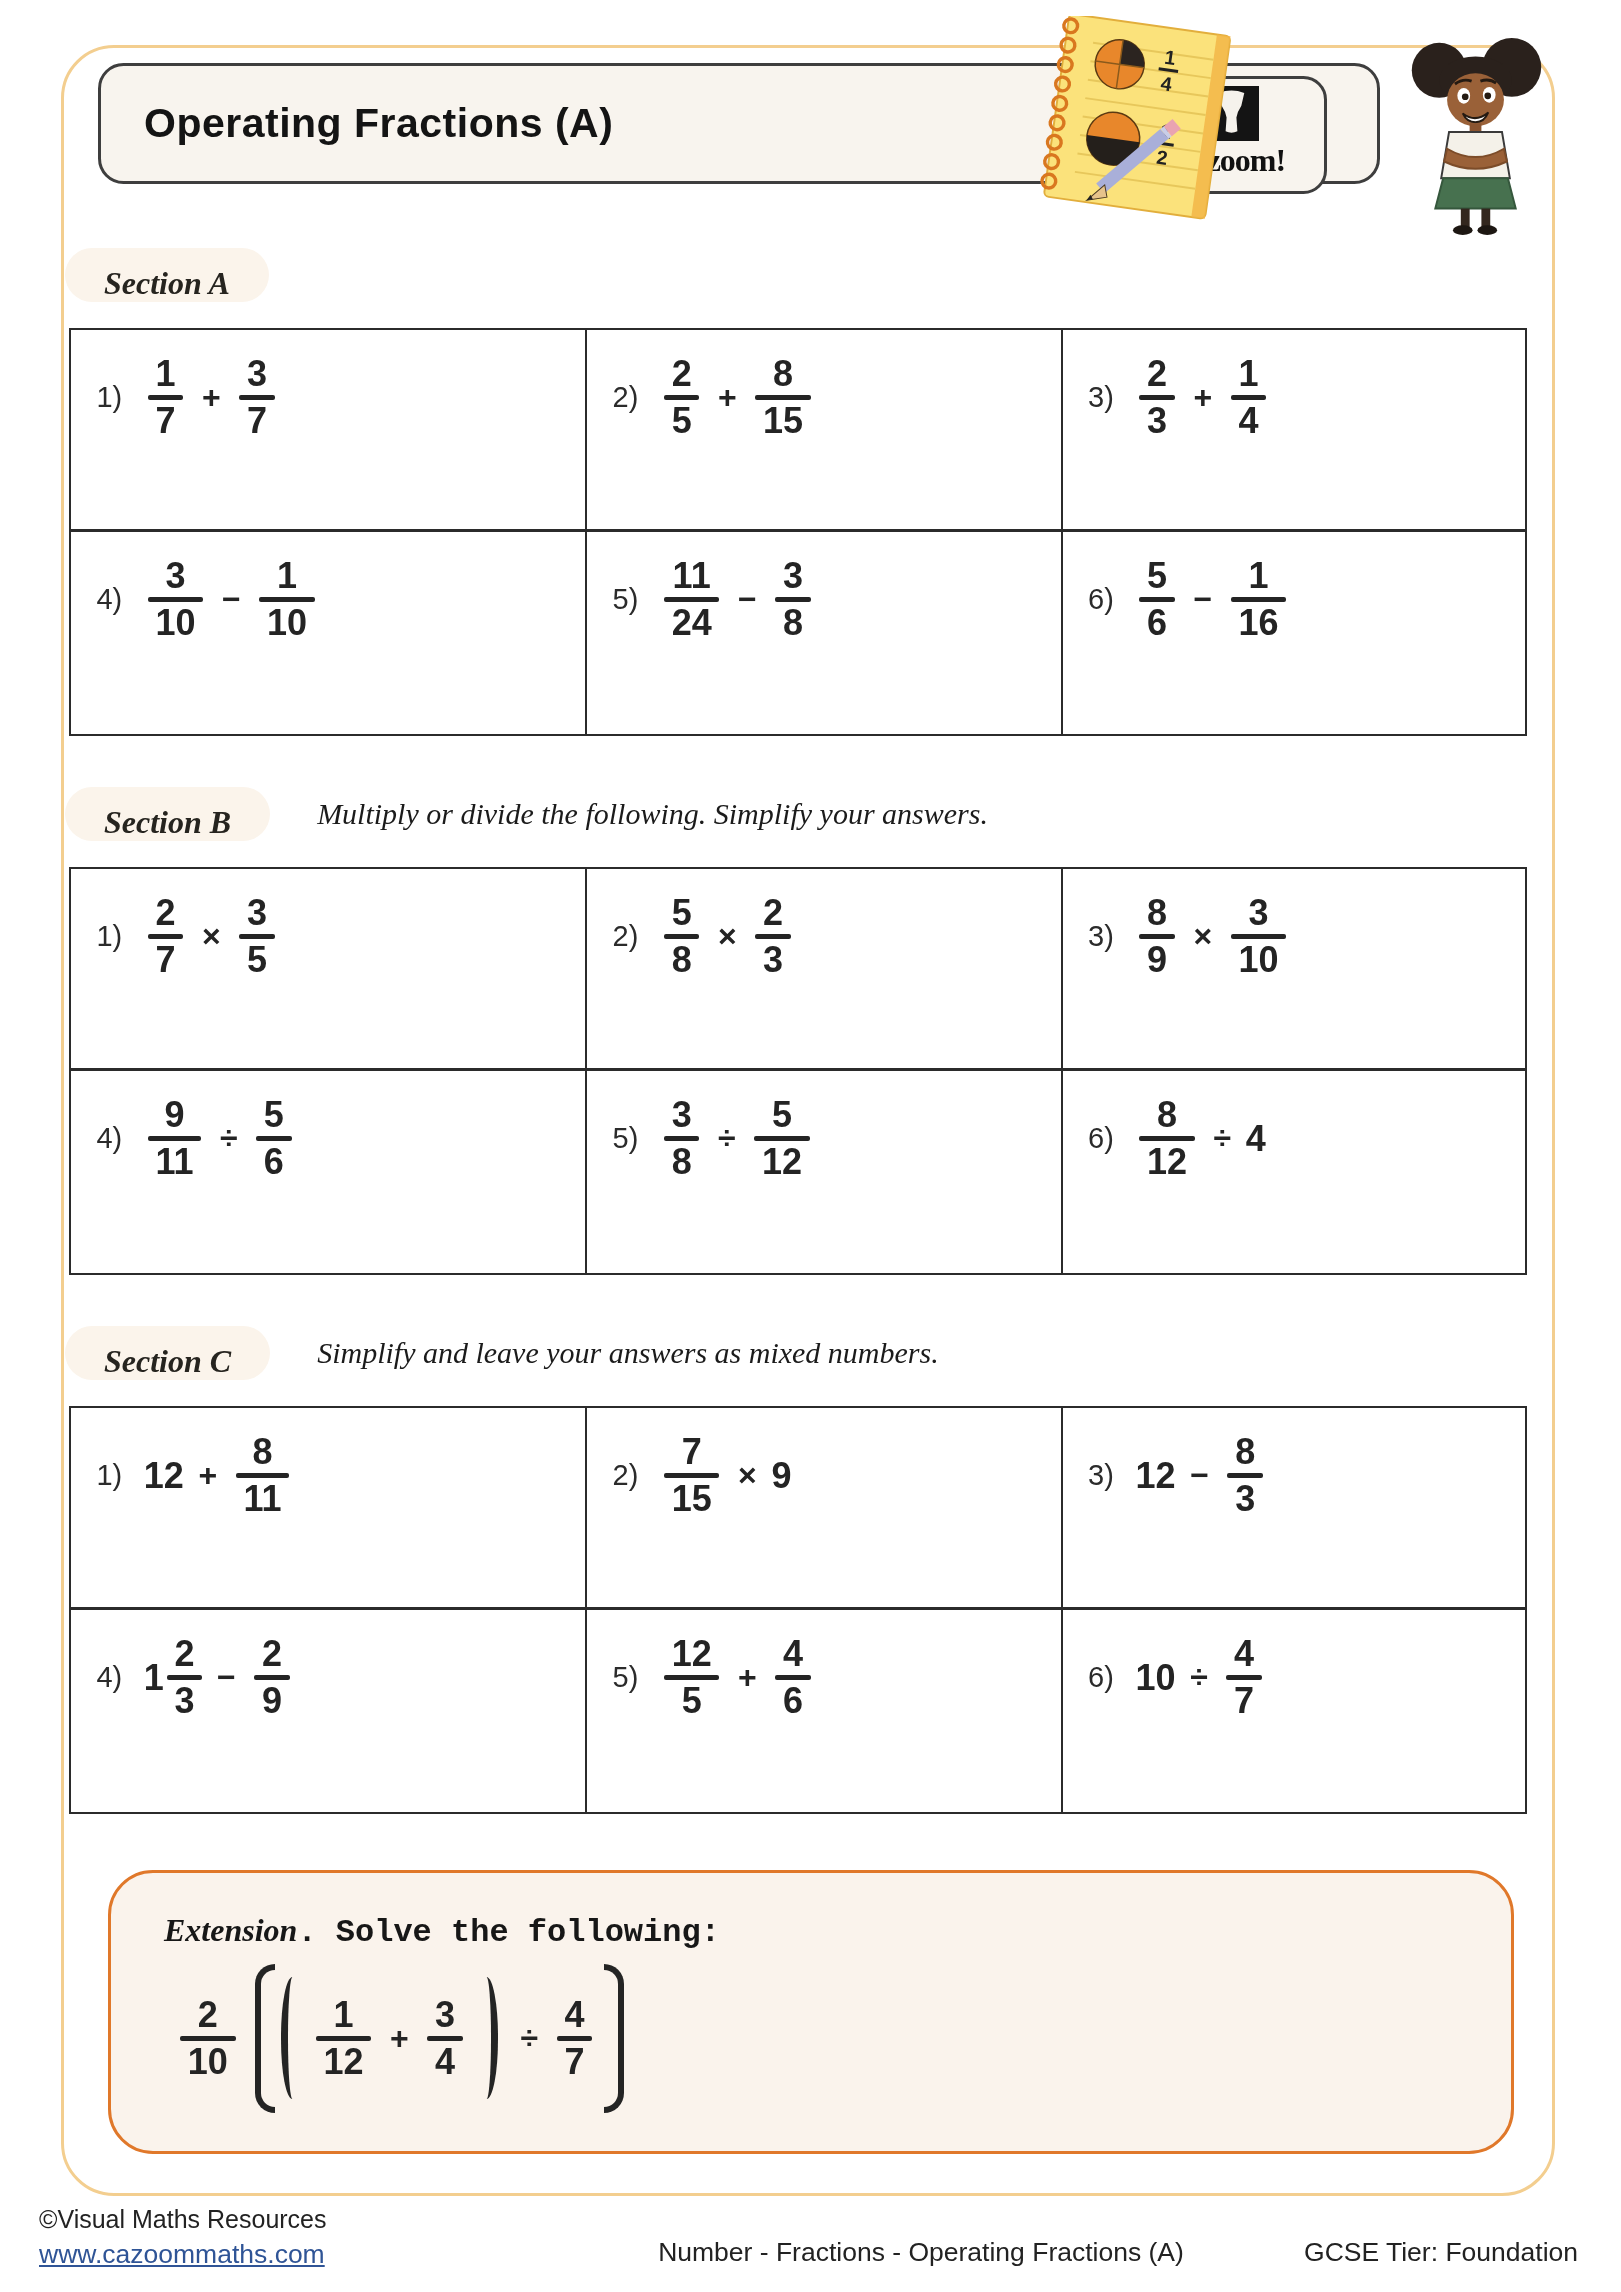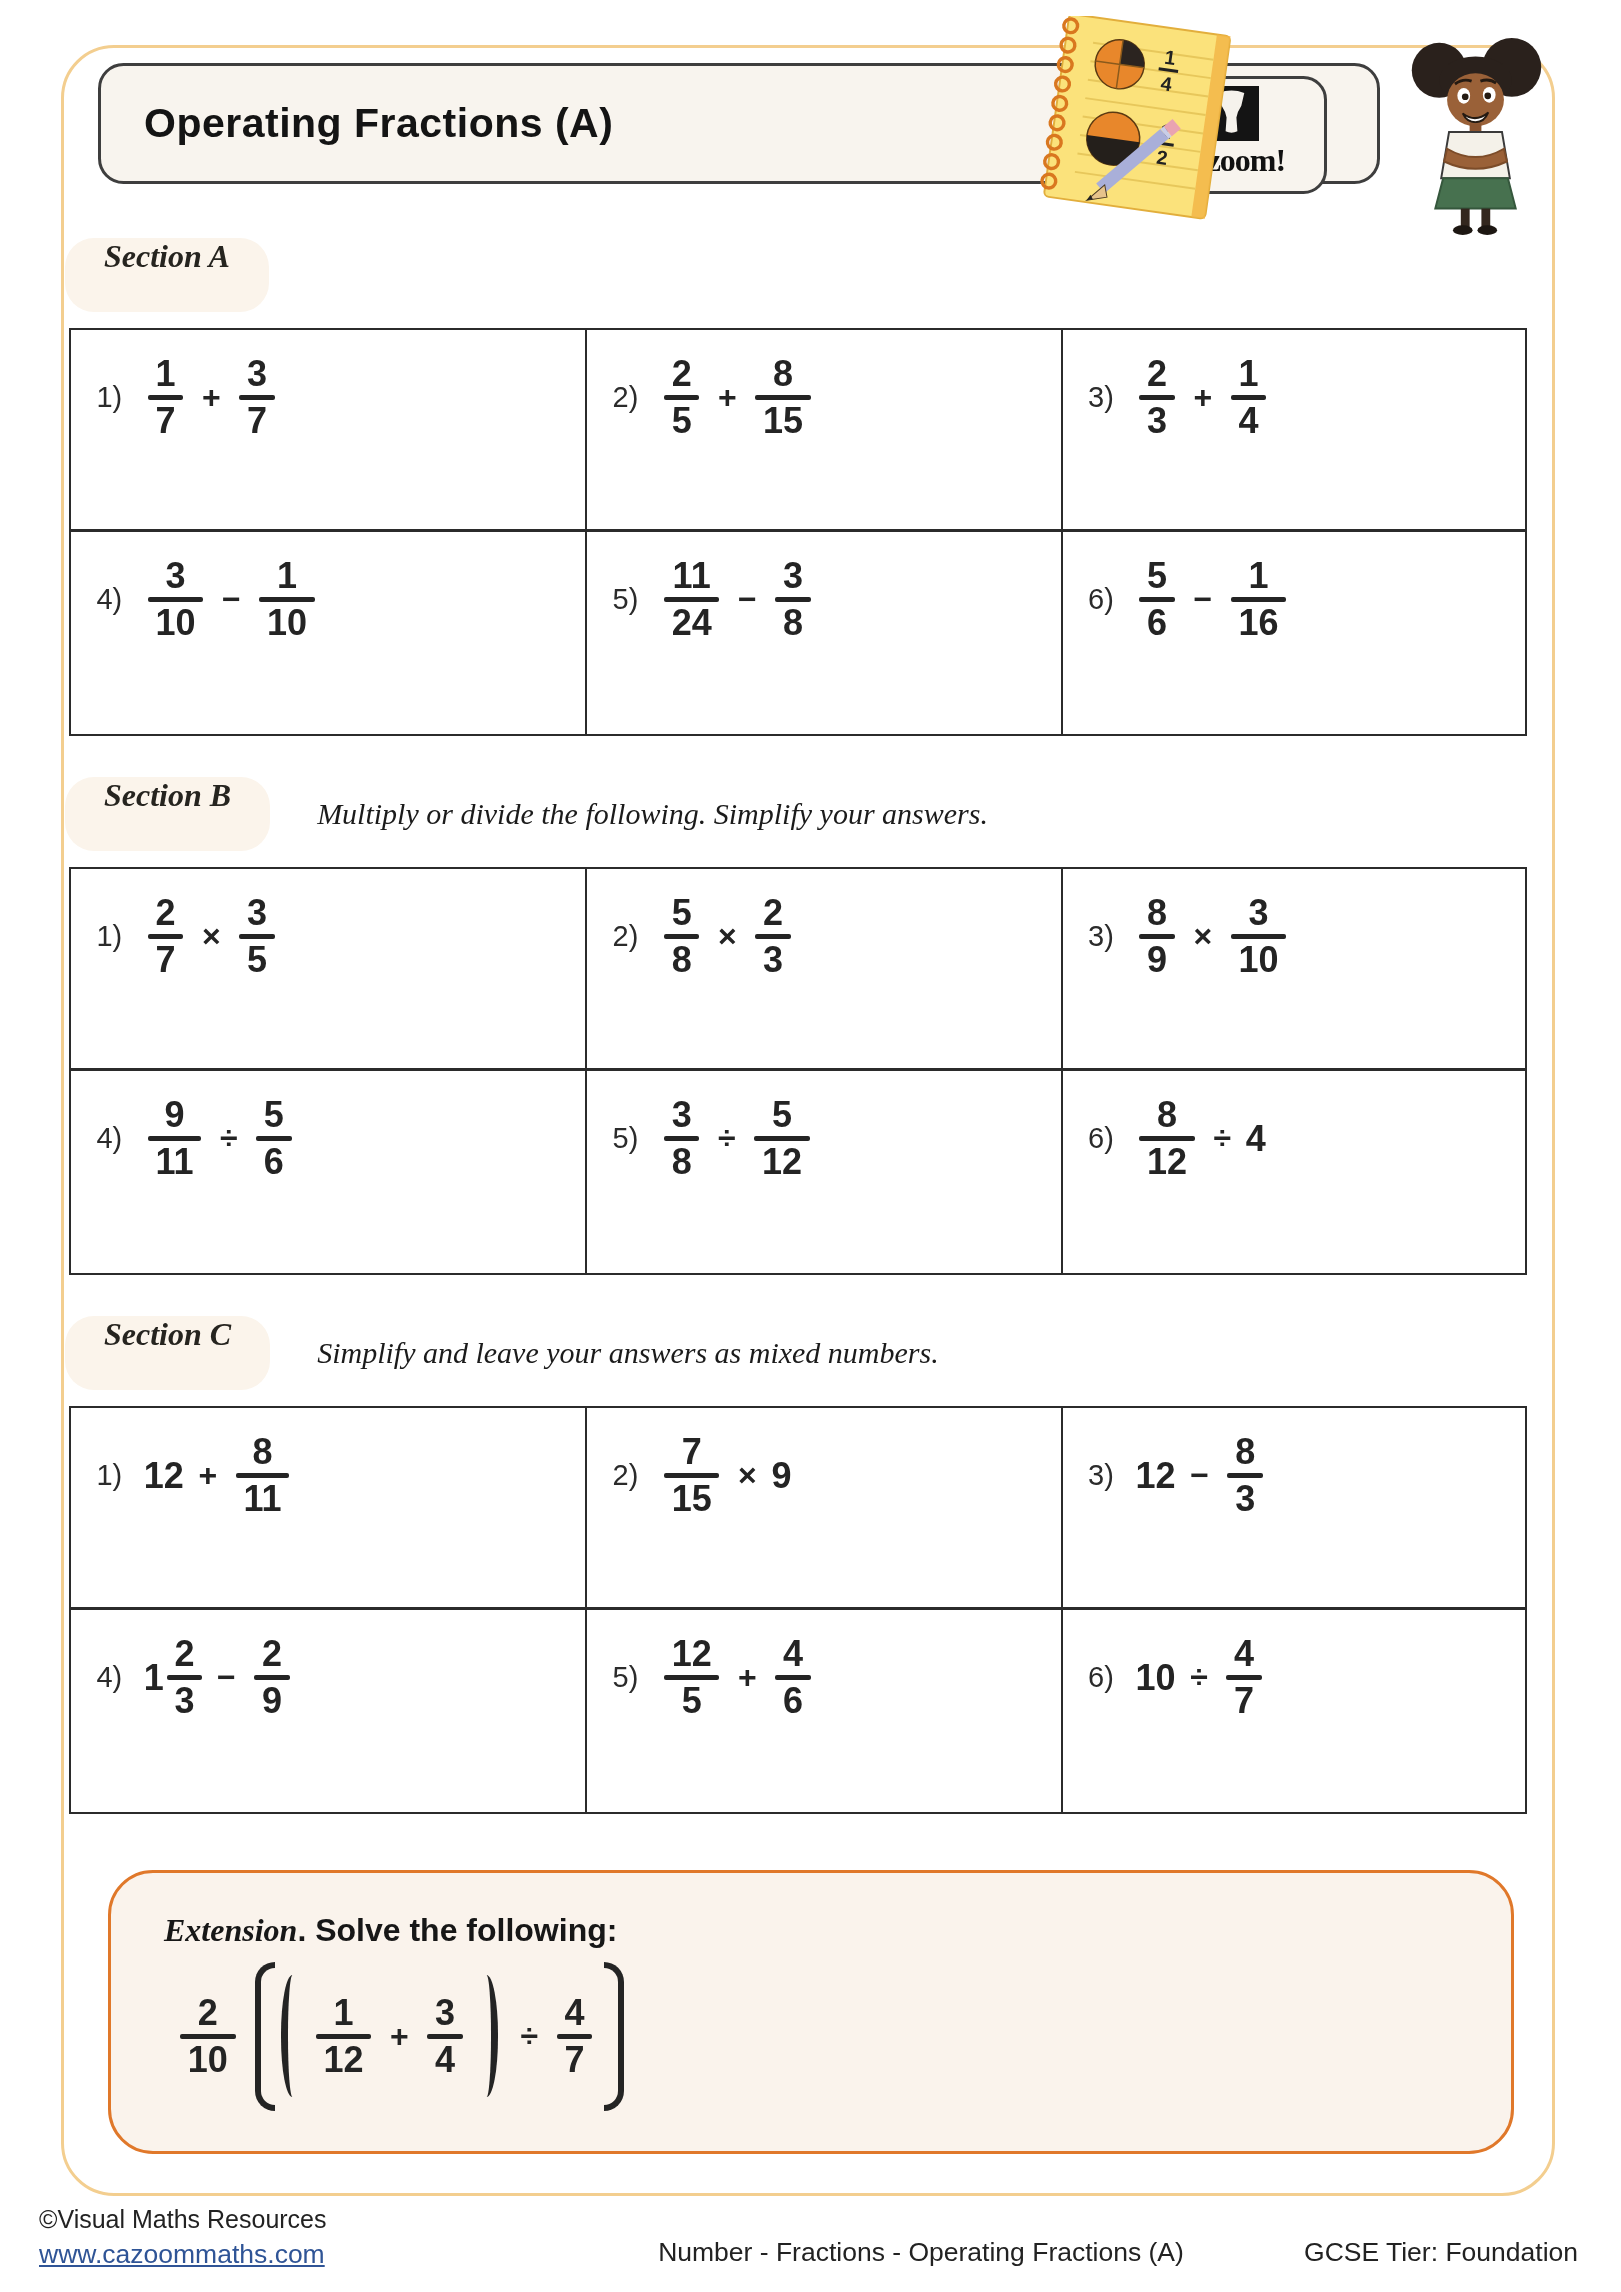--- a/index.html
+++ b/index.html
@@ -23,21 +23,21 @@
     background:#F8F4EE;border:3.9px solid #3E3E3E;border-radius:23.5px;box-sizing:border-box;
   }
   .logo-inner{position:absolute;right:13.7px;top:6.9px;width:157px;text-align:center;}
   .logo-text{font-family:"Liberation Serif",serif;font-weight:bold;font-size:32px;color:#111;letter-spacing:-1px;margin-top:-2.9px;}
   .notebook{position:absolute;left:1012px;top:15.7px;width:247px;height:210px;}
   .girl{position:absolute;left:1392px;top:35px;width:169px;height:202px;}
   
   .section{position:absolute;left:65px;width:1504px;}
   #sec-a{top:238px;} #sec-b{top:777px;} #sec-c{top:1316px;}
   .sec-head{display:flex;align-items:center;height:74px;}
-  .sec-blob{background:#FBF4EB;border-radius:29px;padding:0 39px;height:74px;display:flex;align-items:flex-start;}
+  .sec-blob{background:#FBF4EB;border-radius:29px;padding:0 39px;height:54px;display:flex;align-items:flex-end;}
   .sec-label{font-family:"Liberation Serif",serif;font-style:italic;font-weight:bold;font-size:32px;color:#26241F;white-space:nowrap;}
   .sec-instruction{font-family:"Liberation Serif",serif;font-style:italic;font-size:30px;color:#1B1B1B;margin-left:47px;white-space:nowrap;}
   .problems-grid{
     margin-top:15.7px;margin-left:3.9px;width:1458px;
     border:2.9px solid #2B2B2B;display:grid;grid-template-columns:35.5% 32.7% 31.8%;
     background:#fff;box-sizing:border-box;
   }
   .cell{
     height:202px;box-sizing:border-box;border-right:2.9px solid #2B2B2B;
     padding:25.5px 0 0 25.5px;display:flex;align-items:flex-start;
@@ -55,21 +55,21 @@
   .mixed{display:inline-flex;align-items:center;}
   .mixed .int{margin-right:2.9px;}
   .mixed .frac{margin:0;}
   
   .extension-box{
     position:absolute;left:108px;top:1870px;width:1406px;height:284px;
     border:3.9px solid #E0782A;border-radius:45px;background:#FAF3EC;box-sizing:border-box;
   }
   .ext-head{margin:39px 0 0 53px;font-size:32px;color:#171717;}
   .ext-label{font-family:"Liberation Serif",serif;font-weight:bold;font-style:italic;}
-  .ext-rest{font-weight:bold;}
+  .ext-rest{font-weight:bold;font-family:Liberation Mono, monospace;}
   .ext-expr{margin:13.7px 0 0 65px;display:flex;align-items:center;height:147px;}
   .br-sq-l{width:19.6px;height:149px;border-left:6.9px solid #242424;border-top:6.9px solid #242424;border-bottom:6.9px solid #242424;border-radius:25.5px 0 0 25.5px;margin:0 3.9px 0 15.7px;box-sizing:border-box;}
   .br-sq-r{width:19.6px;height:149px;border-right:6.9px solid #242424;border-top:6.9px solid #242424;border-bottom:6.9px solid #242424;border-radius:0 25.5px 25.5px 0;margin-left:7.8px;box-sizing:border-box;}
   .br-paren-l{width:23.5px;height:122px;border-left:7.8px solid #242424;border-radius:50%;margin:0 7.8px 0 2px;box-sizing:border-box;}
   .br-paren-r{width:23.5px;height:122px;border-right:7.8px solid #242424;border-radius:50%;margin:0 7.8px;box-sizing:border-box;}
   
   .footer{position:absolute;left:0;top:0;width:1621px;}
   .f-copy{position:absolute;left:39px;top:2205px;font-size:25px;color:#222;}
   .f-link{position:absolute;left:39px;top:2239px;font-size:26.5px;color:#2F5496;text-decoration:underline;}
   .f-center{position:absolute;left:235px;top:2237px;width:1372px;text-align:center;font-size:26.5px;color:#222;}

